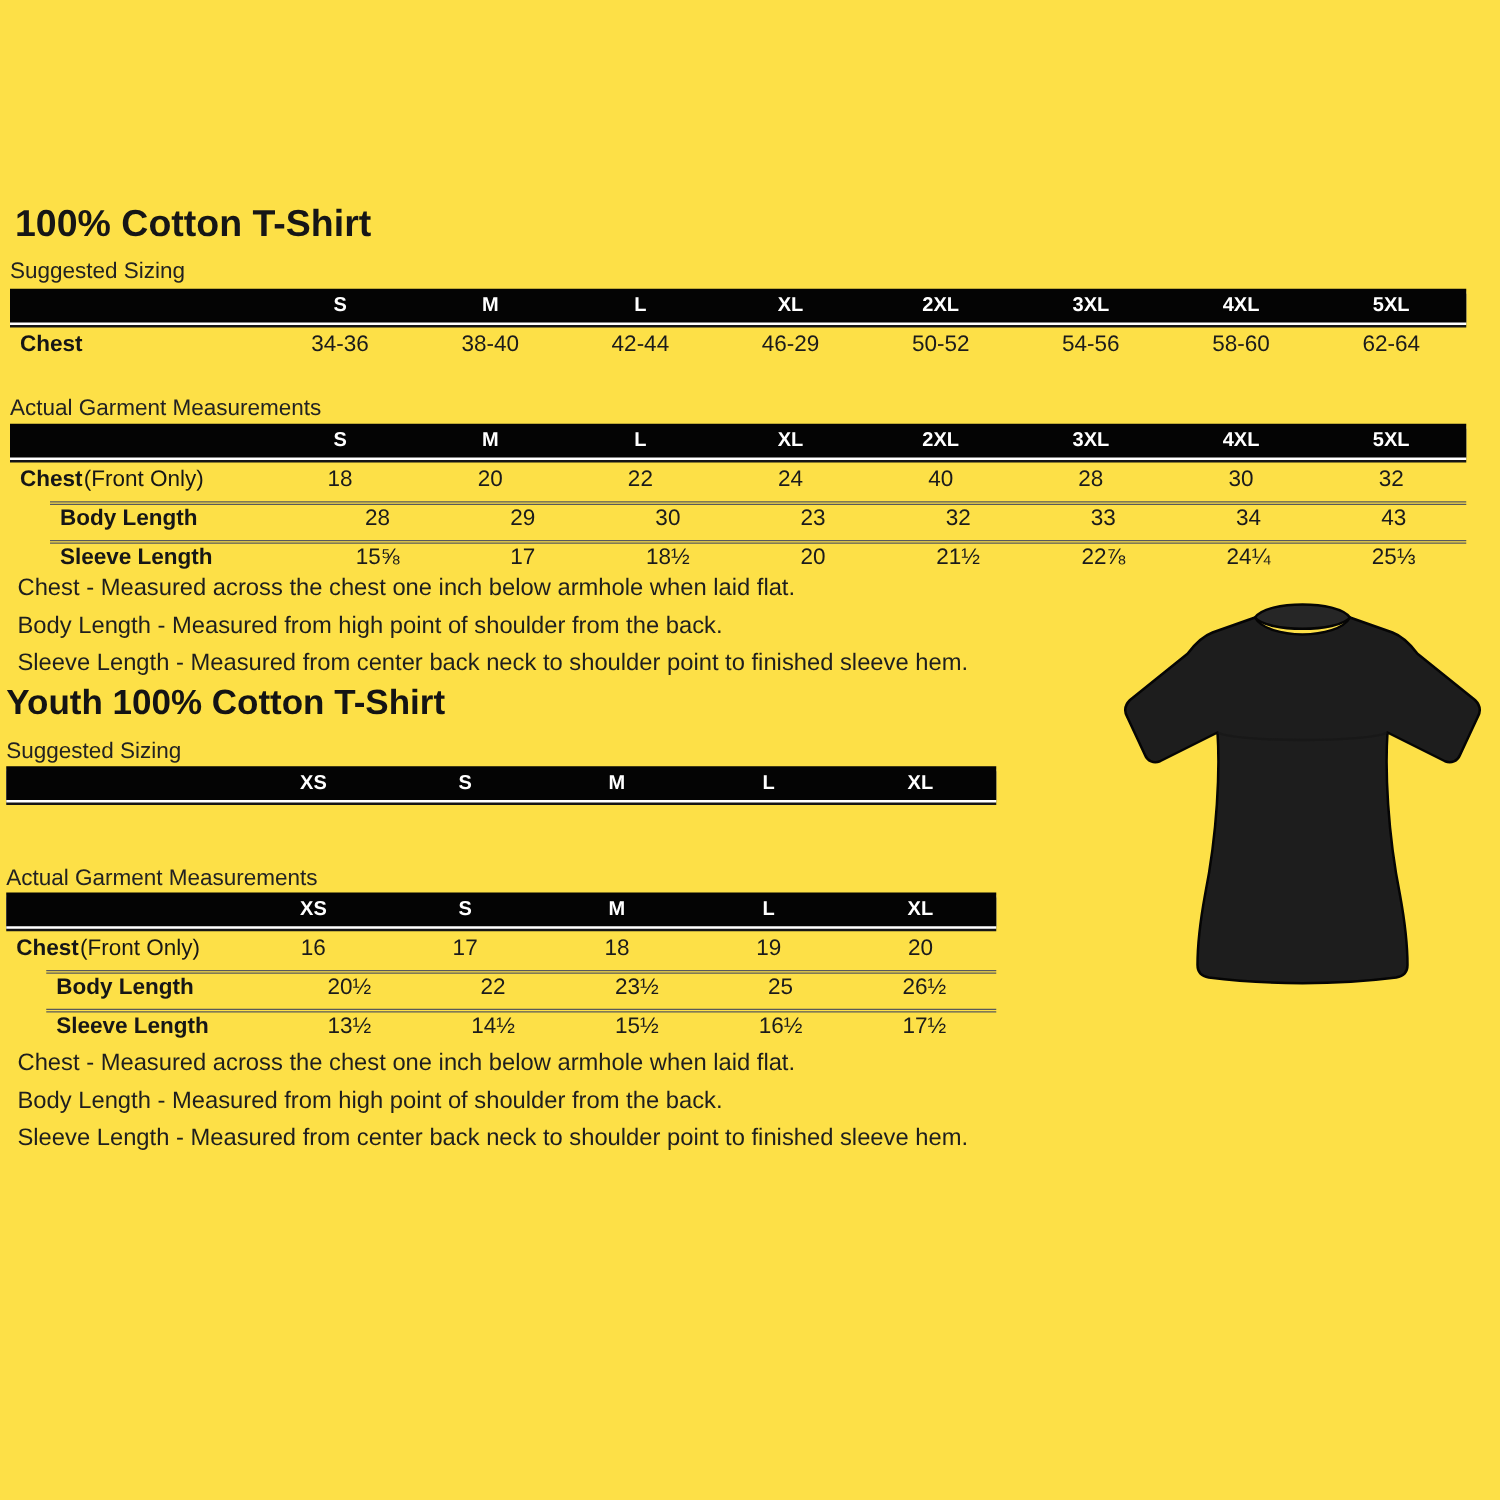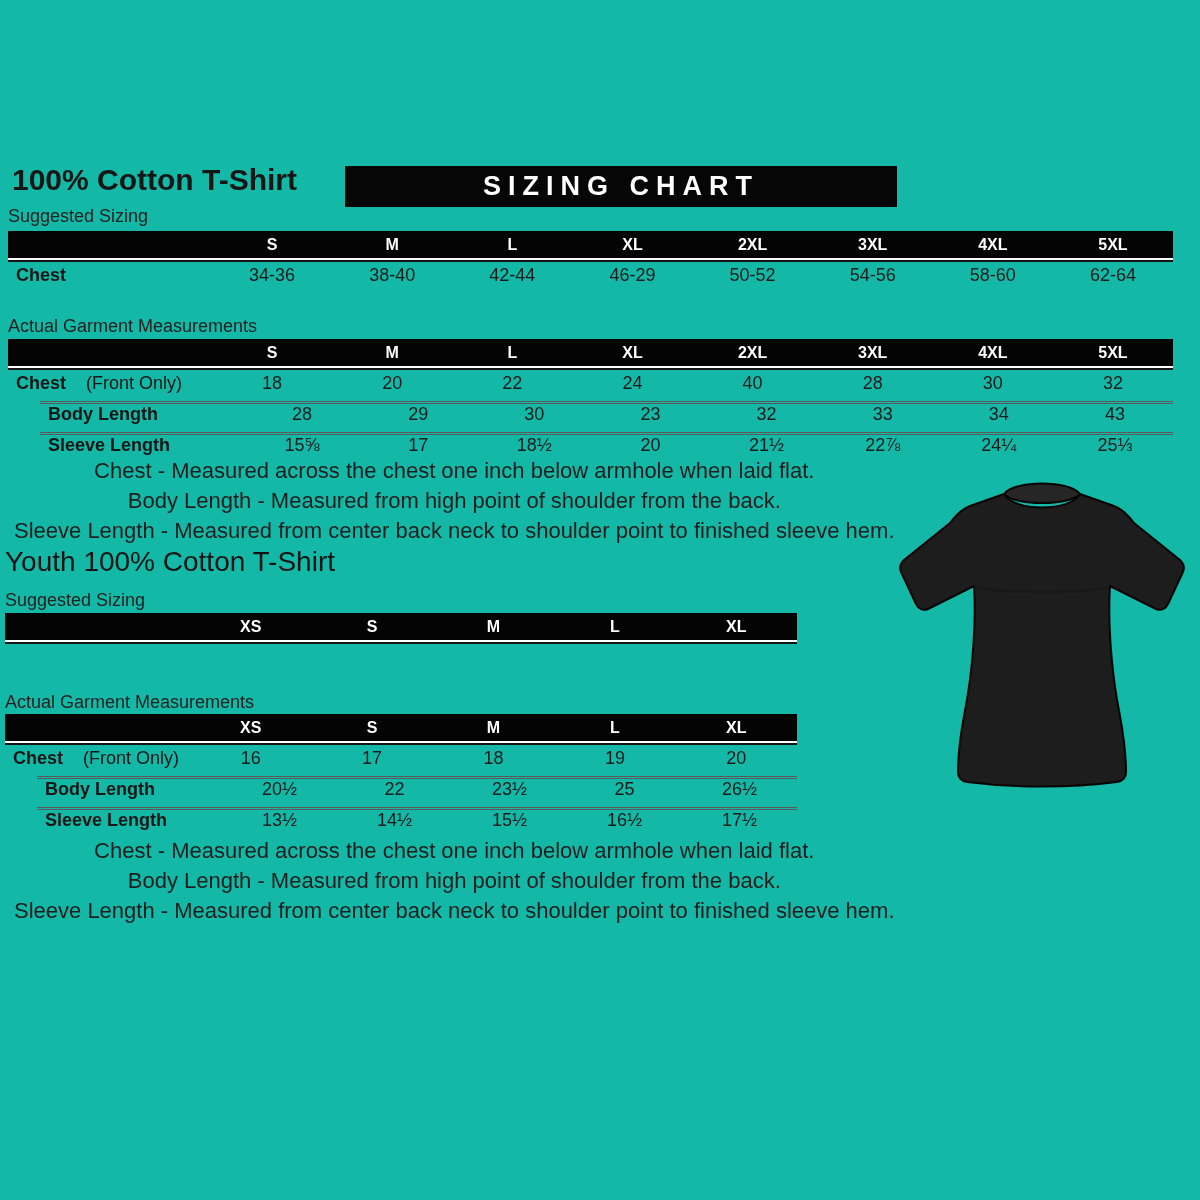--- a/index.html
+++ b/index.html
@@ -1,51 +1,50 @@
 <!DOCTYPE html>
 <html><head>
 <meta charset="utf-8">
 <style>
   html,body{margin:0;padding:0;background:#fff;}
-  #page{position:relative;width:1200px;height:1200px;background:#14b8a6;overflow:hidden;
+  #page{position:relative;width:1200px;height:1200px;background:#fde047;overflow:hidden;
         font-family:"Liberation Sans", sans-serif;color:#1b1b1b;}
 
   .page-title{position:absolute;left:12px;top:163px;font-size:30px;font-weight:bold;color:#161616;}
   .banner{position:absolute;left:345px;top:166px;width:552px;height:41px;background:#060606;
           color:#fff;display:flex;align-items:center;justify-content:center;
           font-weight:bold;font-size:27px;letter-spacing:7px;}
 
   .section-label{position:absolute;font-size:18px;color:#222;}
 
   .tbl{position:absolute;}
   .tbl-head{display:flex;align-items:center;background:#040404;color:#fff;height:27px;
             box-shadow:0 2px 0 #ffffff, 0 4px 0 #151515;margin-bottom:7px;}
   .tbl-head .c{font-weight:bold;font-size:16px;}
   .c{flex:1;text-align:center;}
   .lab{width:204px;flex:none;text-align:left;padding-left:8px;box-sizing:border-box;}
   .ytbl .lab{width:185px;}
   .row{display:flex;align-items:flex-start;font-size:18px;}
   .row .lab{font-weight:bold;color:#161616;}
-  .row .suffix{font-weight:normal;margin-left:20px;}
+  .row .suffix{font-weight:normal;margin-left:1px;}
   .row-tall{height:33px;}
   .row-std{height:28px;}
   .sep{border-top:3px double #5a5a5a;margin-left:32px;}
 
-  .notes{position:absolute;font-size:22px;line-height:30px;color:#1e1e1e;text-align:center;}
-  .youth-title{position:absolute;left:5px;top:546px;font-size:28px;font-weight:normal;color:#141414;}
+  .notes{position:absolute;font-size:19px;line-height:30px;color:#1e1e1e;}
+  .youth-title{position:absolute;left:5px;top:546px;font-size:28px;font-weight:bold;color:#141414;}
 
   .tshirt{position:absolute;left:890px;top:466px;width:305px;height:345px;}
 </style>
 </head>
 <body>
 
 <div id="page">
 
   <div class="page-title">100% Cotton T-Shirt</div>
-  <div class="banner">SIZING CHART</div>
 
   <div class="section-label" style="left:8px;top:206px;">Suggested Sizing</div>
   <div class="tbl" style="left:8px;top:231px;width:1165px;">
     <div class="tbl-head">
       <div class="c lab"></div>
       <div class="c">S</div>
       <div class="c">M</div>
       <div class="c">L</div>
       <div class="c">XL</div>
       <div class="c">2XL</div>

